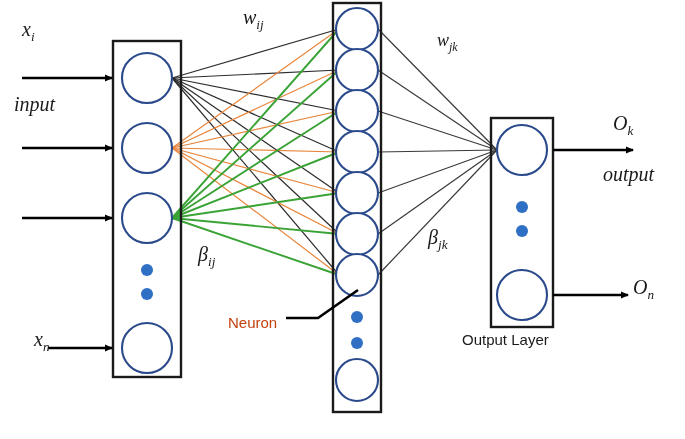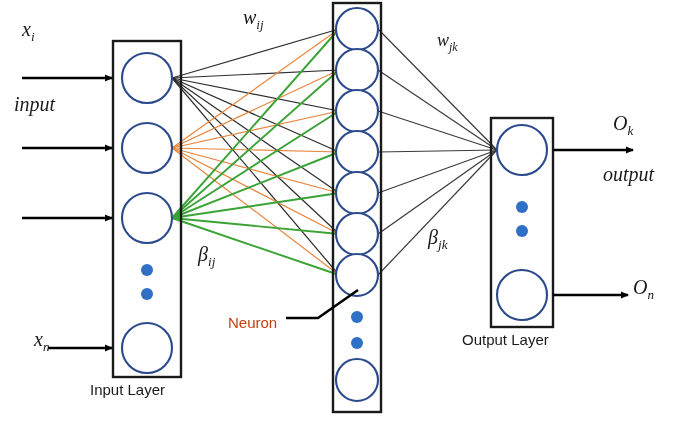--- a/index.html
+++ b/index.html
@@ -127,21 +127,20 @@
         <line x1="22" y1="218" x2="112" y2="218" stroke="#000000" stroke-width="2.6" marker-end="url(#arrowhead)"></line>
         <line x1="48" y1="348" x2="112" y2="348" stroke="#000000" stroke-width="2.6" marker-end="url(#arrowhead)"></line>
         <line x1="553" y1="150" x2="633" y2="150" stroke="#000000" stroke-width="2.6" marker-end="url(#arrowhead)"></line>
         <line x1="553" y1="295" x2="628" y2="295" stroke="#000000" stroke-width="2.6" marker-end="url(#arrowhead)"></line>
       </g>
     <g id="g-pointer">
         <polyline points="286,318 318,318 358,290" fill="none" stroke="#000000" stroke-width="2.6"></polyline>
       </g>
   </svg>
 
-  <div class="layer-caption" style="left:90px; top:381px; width:114px;">Input Layer</div>
   <div class="layer-caption" style="left:462px; top:331px; width:120px;">Output Layer</div>
 
   <div class="math-label" style="left:22px; top:18px; font-size:20px;">
     <span>x</span><sub>i</sub>
   </div>
 
   <div class="math-label" style="left:14px; top:85px; font-size:20px;margin-top:8px;">input</div>
 
   <div class="math-label" style="left:6px; top:328px; font-size:20px;margin-left:28px;">
     <span>x</span><sub>n</sub>

